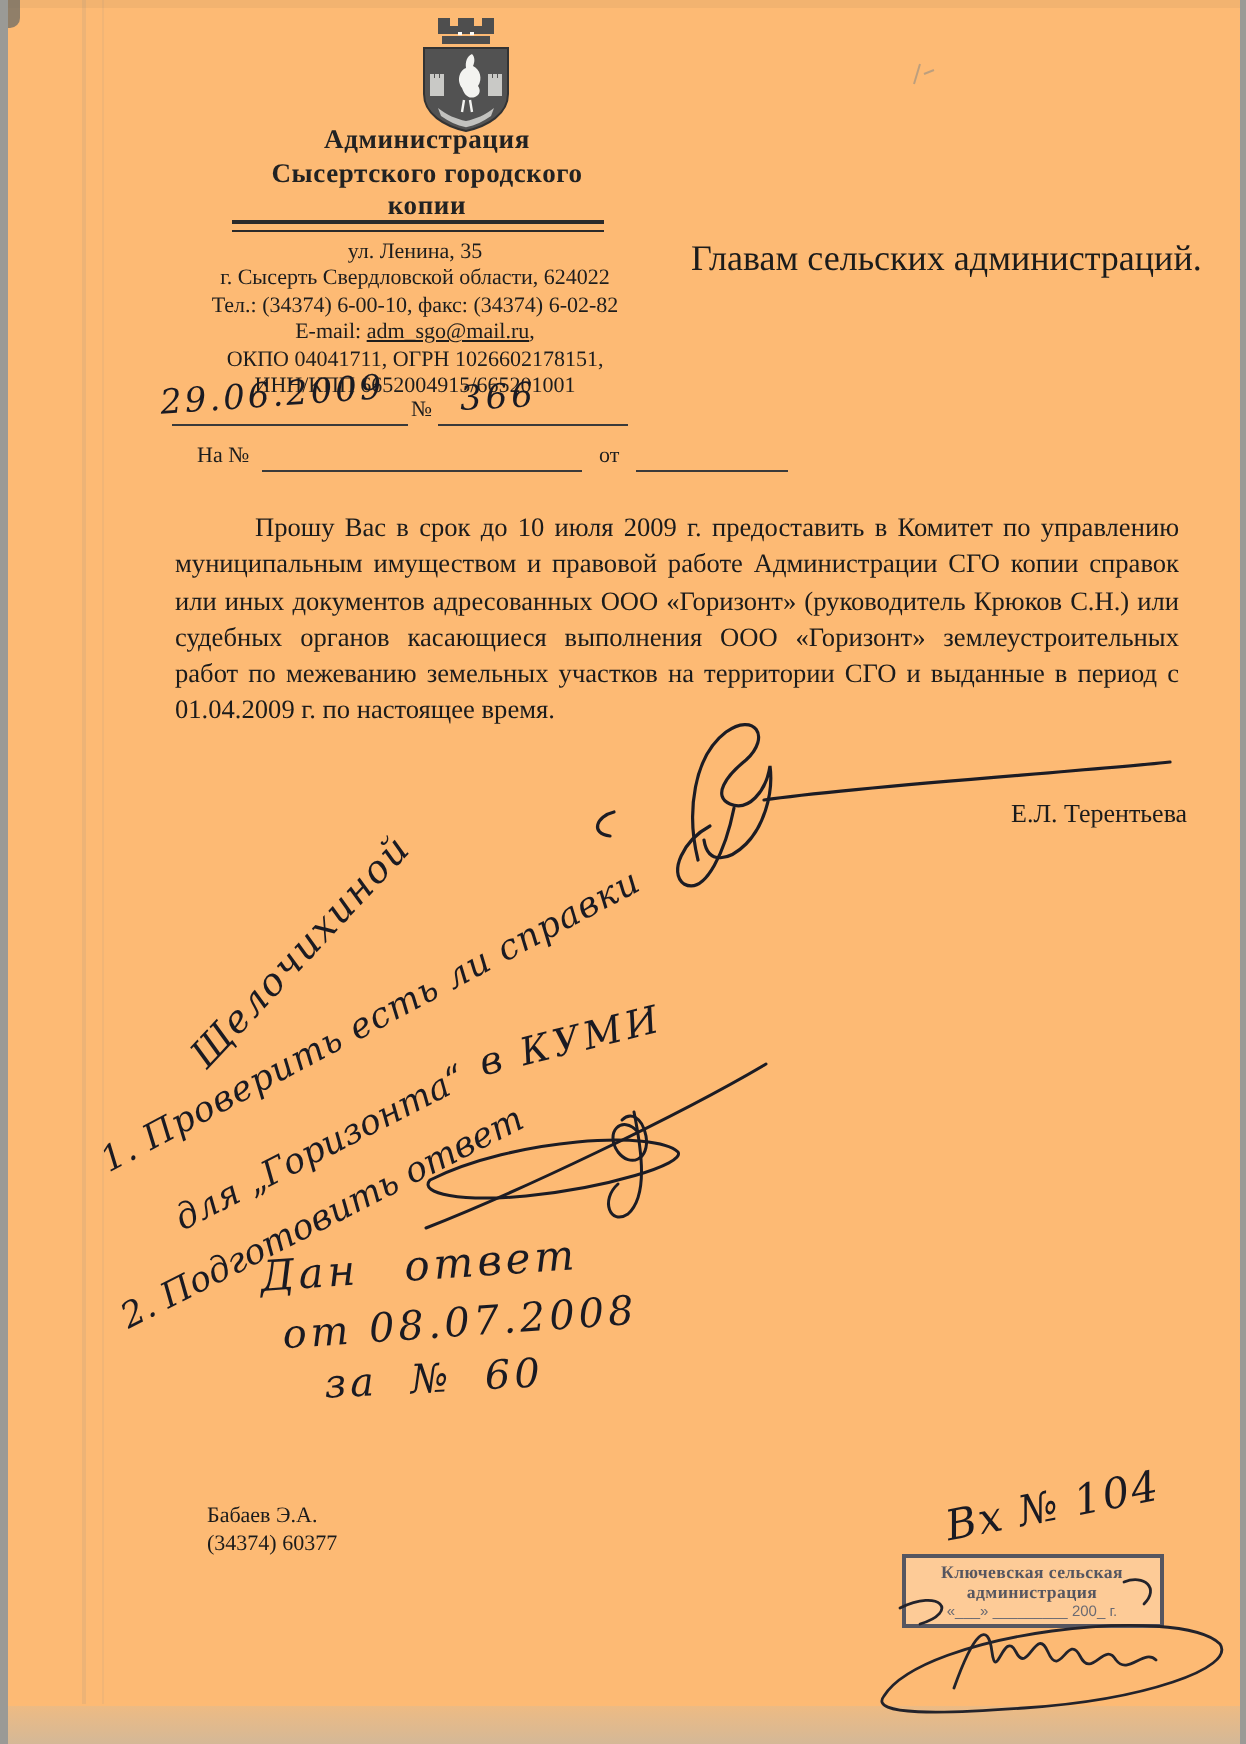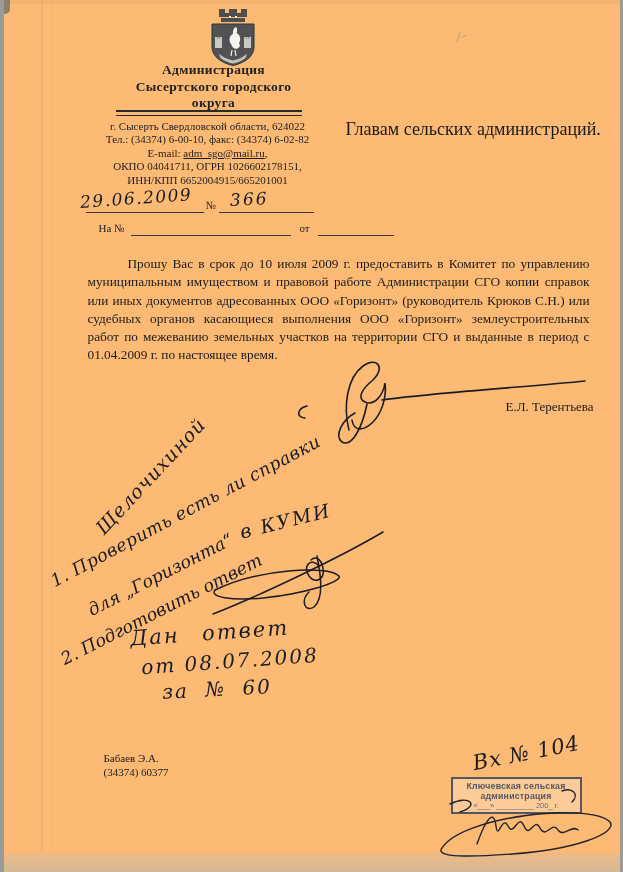--- a/index.html
+++ b/index.html
@@ -44,21 +44,21 @@
   .hw-note4{left:236px;top:521px;font-size:19px;letter-spacing:2px;transform:rotate(-14deg);transform-origin:0 50%;}
   .hw-reply1{left:126px;top:621px;font-size:21px;letter-spacing:2px;word-spacing:14px;transform:rotate(-4deg);}
   .hw-reply2{left:137px;top:649px;font-size:20px;letter-spacing:2px;transform:rotate(-4deg);}
   .hw-reply3{left:158px;top:677px;font-size:20px;letter-spacing:2px;word-spacing:8px;transform:rotate(-3deg);}
   .hw-incoming{left:468px;top:741px;font-size:21px;letter-spacing:1px;transform:rotate(-11deg);}
   
   .executor{left:100px;top:751px;font-size:11px;line-height:14px;}
   
   .stamp{left:447px;top:777px;width:127px;border:2px solid #565660;text-align:center;
     padding:2px 0 2px 0;color:#565660;background:rgba(255,255,255,0.25);}
-  .stamp .l{font-family:Liberation Sans, sans-serif;font-weight:bold;font-size:8.8px;line-height:10px;letter-spacing:.2px;}
+  .stamp .l{font-family:Liberation Serif, serif;font-weight:bold;font-size:8.8px;line-height:10px;letter-spacing:.2px;}
   .stamp .d{font-family:Liberation Sans, sans-serif;font-size:7.5px;line-height:9px;color:#6a6a72;margin-top:0;}
   svg{display:block;}
 </style>
 </head>
 <body>
 
 <div class="page">
 
   <div class="scan-top"></div>
   <div class="corner-speck"></div>
@@ -81,26 +81,27 @@
       </g>
       <path d="M27,36 c-3,-4 -1,-9 2,-10 c-0.5,-3 0.5,-6 3,-7 c1.5,1.5 1.5,4 0.5,6 c3.5,1.5 5,6.5 2.5,10 c1.5,2 1,4.5 -1.5,5.5 c-3.5,1.2 -5.5,-1.5 -6.5,-4.5 z" fill="#f3f3f0"></path>
       <path d="M28,42 l-1,6 M31,42 l1,6" stroke="#f3f3f0" stroke-width="1.2" fill="none"></path>
       <path d="M15,46 c4.5,3.5 9,5.5 14,6.5 c5,-1 9.5,-3 14,-6.5 l-1.5,4 c-3.8,2.8 -7.8,4.6 -12.5,5.6 c-4.7,-1 -8.7,-2.8 -12.5,-5.6 z" fill="#c2c2bf"></path>
     </svg>
   </div>
 
   <div class="abs org-name">
     <div>Администрация</div>
     <div>Сысертского городского</div>
-    <div>округа</div>
+    <div>копии</div>
   </div>
 
   <div class="abs double-rule"></div>
 
   <div class="abs addr">
+    <div>ул. Ленина, 35</div>
     <div>г. Сысерть Свердловской области, 624022</div>
     <div>Тел.: (34374) 6-00-10, факс: (34374) 6-02-82</div>
     <div>
       <span>E-mail: </span><span class="u">adm_sgo@mail.ru</span><span>,</span>
     </div>
     <div>ОКПО 04041711, ОГРН 1026602178151,</div>
     <div>ИНН/КПП 6652004915/665201001</div>
   </div>
 
   <div class="abs recipient">Главам сельских администраций.</div>

